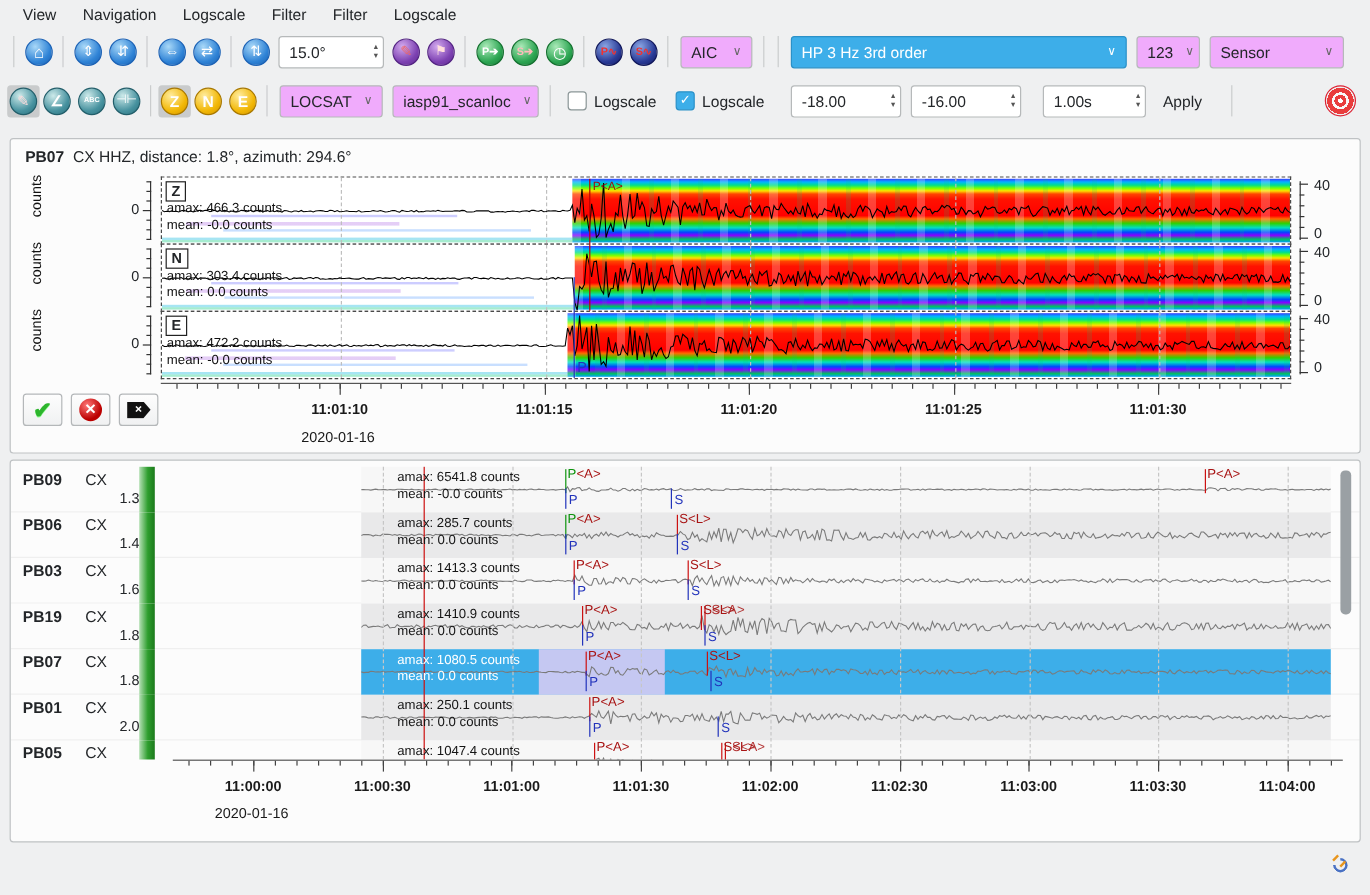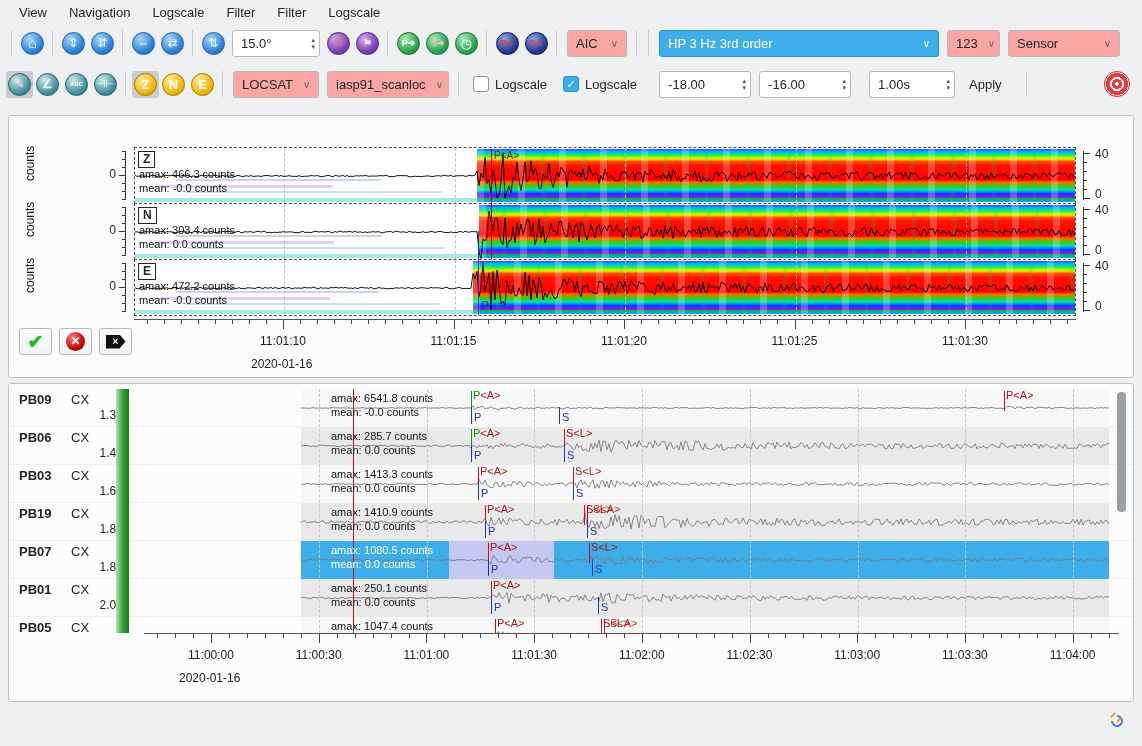--- a/index.html
+++ b/index.html
@@ -34,21 +34,21 @@
   .i-sarr::before{content:"S➔"; font-size:9px; font-weight:bold; color:#fbb;}
   .i-clock::before{content:"◷"; font-size:13px;}
   .i-pwave::before{content:"P∿"; font-size:9px;}
   .i-swave::before{content:"S∿"; font-size:9px;}
   .i-pick::before{content:"✎"; color:#fdd;}
   .i-angle::before{content:"∠"; font-weight:bold;}
   .i-abc::before{content:"ABC"; font-size:6px; font-weight:bold;}
   .i-dumb::before{content:"⊣⊢"; font-size:10px; color:#fff;}
   .i-target { width:26px; height:26px; border-radius:50%; margin:0 4px;
               background:radial-gradient(circle, #fff 0 2px, #e93d3d 2px 5px, #f8f8f8 5px 7px, #e93d3d 7px 11px, transparent 11px); border:1px solid #d23; }
-  .combo { height:27px; background:#fca5a5; border:1px solid #b6b9ba; border-radius:3px; display:flex; align-items:center;
+  .combo { height:27px; background:#f0abfc; border:1px solid #b6b9ba; border-radius:3px; display:flex; align-items:center;
            padding:0 8px; margin:0 4px; cursor:pointer; }
   .combo .chev { margin-left:auto; color:#666; font-size:10px; padding-left:10px; }
   .combo-hl { background:#3daee9; border-color:#2b91c8; color:#fff; }
   .combo-hl .chev { color:#fff; }
   .spin { height:27px; background:#fff; border:1px solid #b6b9ba; border-radius:3px; display:flex; align-items:center;
           padding:0 4px 0 8px; margin:0 4px; }
   .spin .arrows { margin-left:auto; display:flex; flex-direction:column; color:#555; font-size:7px; line-height:7px; padding-left:12px; }
   .cb { display:flex; align-items:center; margin:0 8px; cursor:pointer; }
   .cb .box { width:16px; height:16px; border:1px solid #8a9596; border-radius:3px; background:#fff; margin-right:6px; }
   .cb .box.checked { background:#3daee9; border-color:#2b91c8; color:#fff; font-size:11px; text-align:center; line-height:15px; }
@@ -89,21 +89,21 @@
   .raxis { position:absolute; left:1074px; width:46px; height:57px; }
   .raxis .bar { position:absolute; left:0; top:4px; bottom:4px; width:1px; background:#333; }
   .raxis .tk { position:absolute; left:0; height:1px; background:#333; }
   .raxis .ft { position:absolute; left:12px; font-size:12px; }
   .pkline-red { position:absolute; width:0; border-left:1px solid #b00; z-index:6; }
   .pkline-blue { position:absolute; width:0; border-left:1px solid #2233bb; z-index:6; }
   .pk-plbl { position:absolute; color:#2233bb; font-size:12px; z-index:6; }
   .pk-albl { position:absolute; color:#a01010; font-size:10px; z-index:6; }
   .ruler { position:absolute; }
   .ruler .tick { position:absolute; top:0; width:1px; background:#444; }
-  .ruler .tlabel { position:absolute; top:14px; transform:translateX(-50%); font-size:12px; color:#1a1a1a; white-space:nowrap; }
+  .ruler .tlabel { position:absolute; top:14px; transform:translateX(-50%); font-size:12px; color:#1a1a1a; white-space:nowrap;font-weight:bold; }
   .ruler .tdate { position:absolute; top:37px; font-size:12px; color:#1a1a1a; }
   .pk-buttons { position:absolute; left:10px; top:212px; display:flex; gap:7px; }
   .sq-btn { width:33px; height:27px; background:linear-gradient(#fdfdfd,#f0f1f2); border:1px solid #b4b7b9; border-radius:3px;
             display:flex; align-items:center; justify-content:center; cursor:pointer; }
   .g-check { color:#2db52d; font-size:19px; font-weight:bold; text-shadow:0 1px 0 #9f9; }
   .r-x { width:19px; height:19px; border-radius:50%; background:radial-gradient(circle at 35% 30%, #f77, #b00 65%); color:#fff;
          font-size:12px; font-weight:bold; text-align:center; line-height:19px; }
   .b-arrow { width:20px; height:14px; background:#111; clip-path:polygon(0 0,70% 0,100% 50%,70% 100%,0 100%); color:#fff;
              font-size:10px; font-weight:bold; text-align:center; line-height:14px; }
 
@@ -257,20 +257,24 @@
         <span>▴</span>
         <span>▾</span>
       </span>
   </div>
   <div class="flatbtn">Apply</div>
   <div class="tsep" style="margin-left:14px"></div>
   <div class="i-target" style="margin-left:auto; margin-right:6px"></div>
 </div>
 
 <div class="panel" id="picker-panel">
+  <div class="pk-header">
+    <b>PB07</b>&nbsp;
+    <span>CX  HHZ, distance: 1.8°, azimuth: 294.6°</span>
+  </div>
   <div class="traces-wrap" id="traces-wrap">
 
   <div class="trace t0">
         <div class="streaks" style="width: 342px;"></div>
         <div class="spectro" style="left: 342px;"></div>
         <div class="vgrid" style="left: 149px;"></div>
         <div class="vgrid" style="left: 319.5px;"></div>
         <div class="vgrid" style="left: 490px;"></div>
         <div class="vgrid" style="left: 660.5px;"></div>
         <div class="vgrid" style="left: 831px;"></div>

